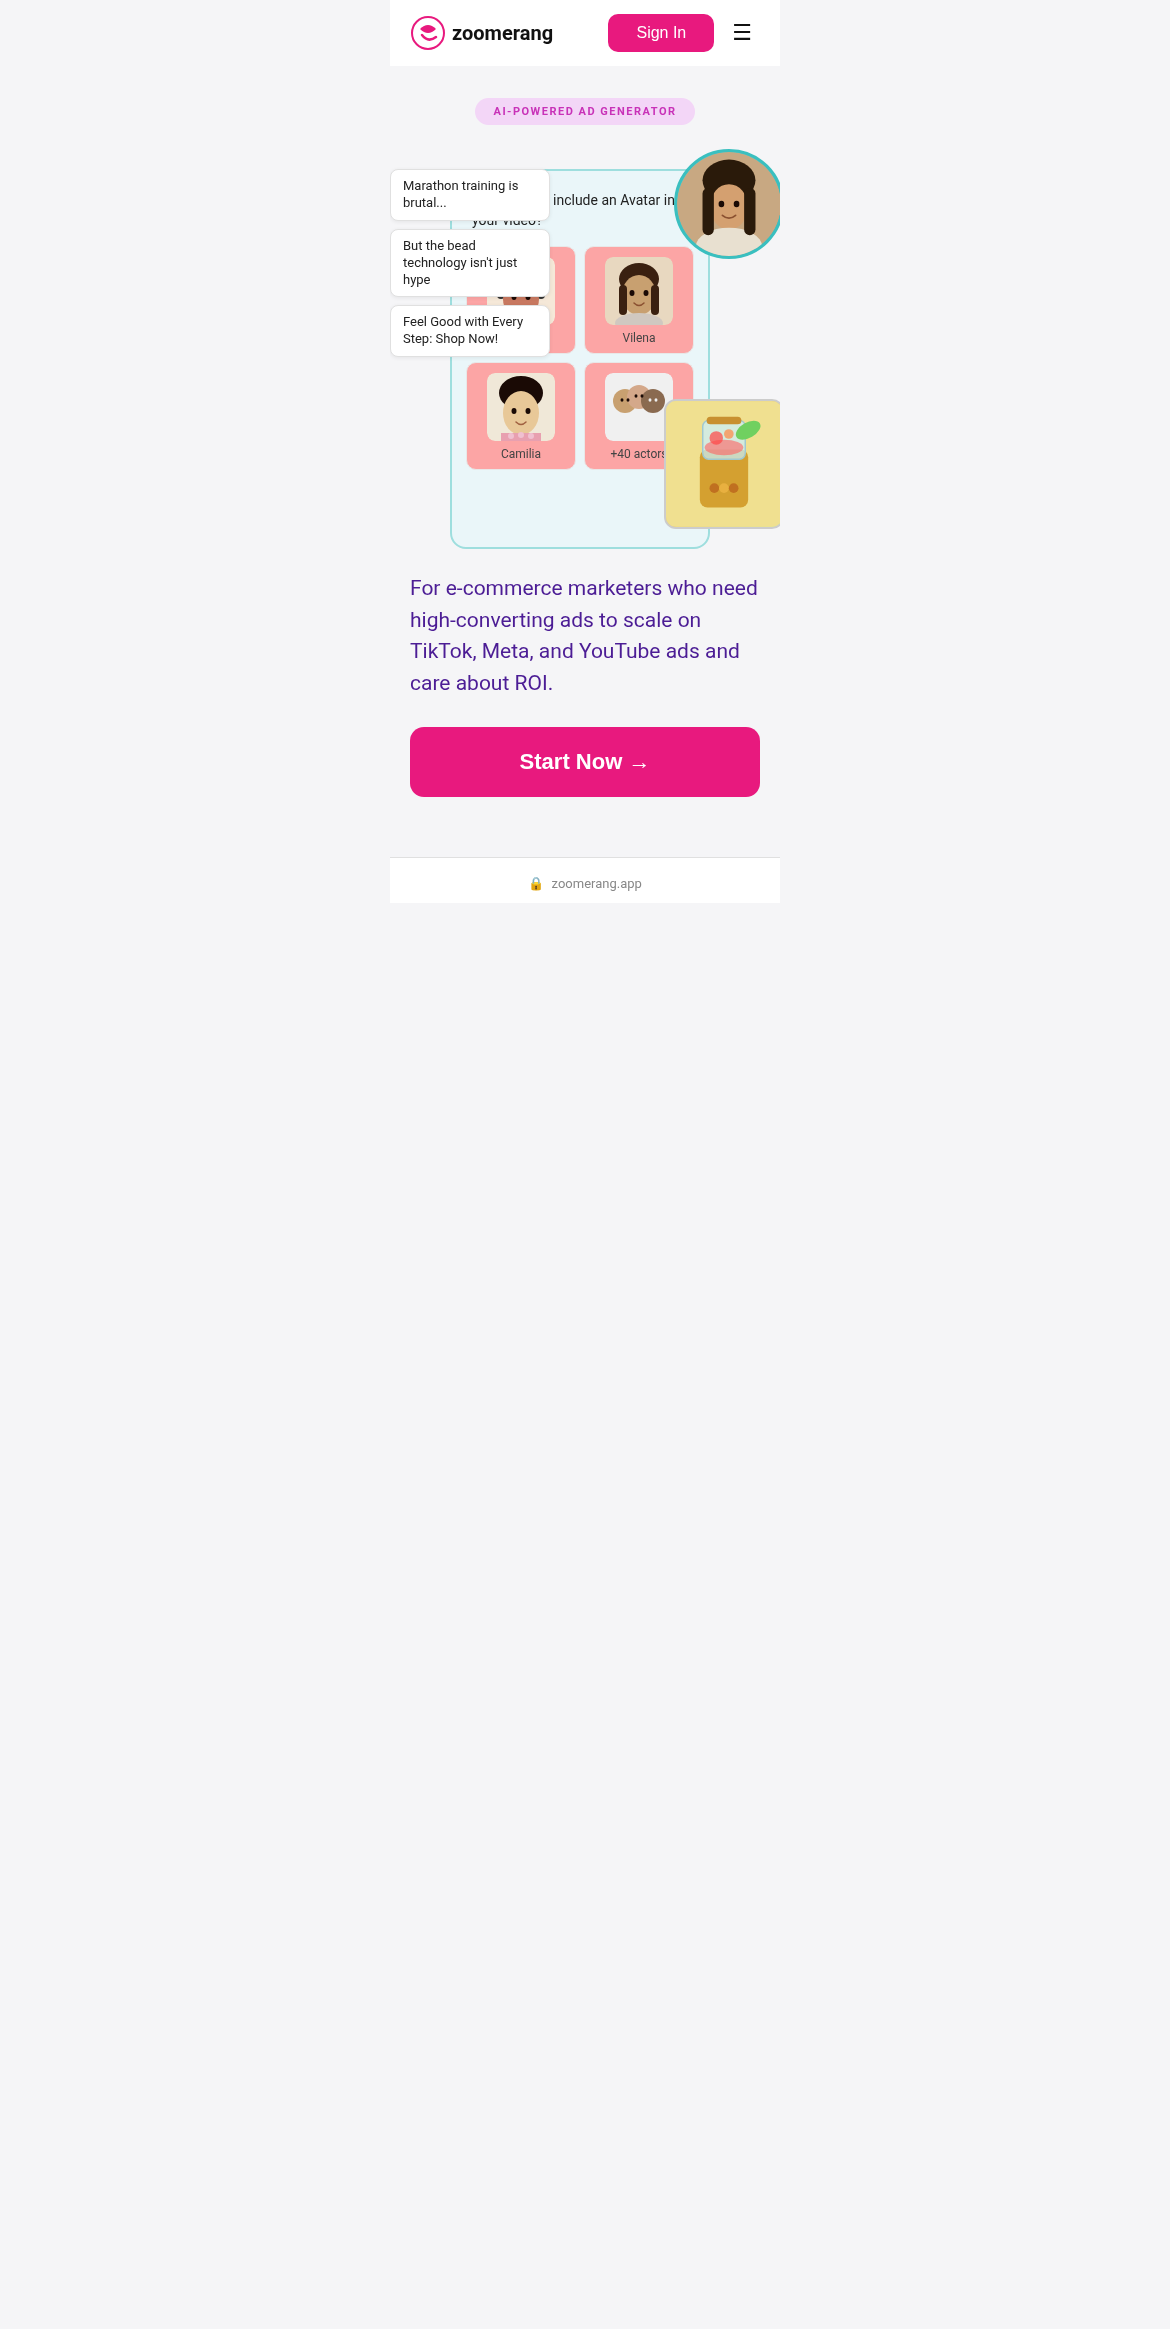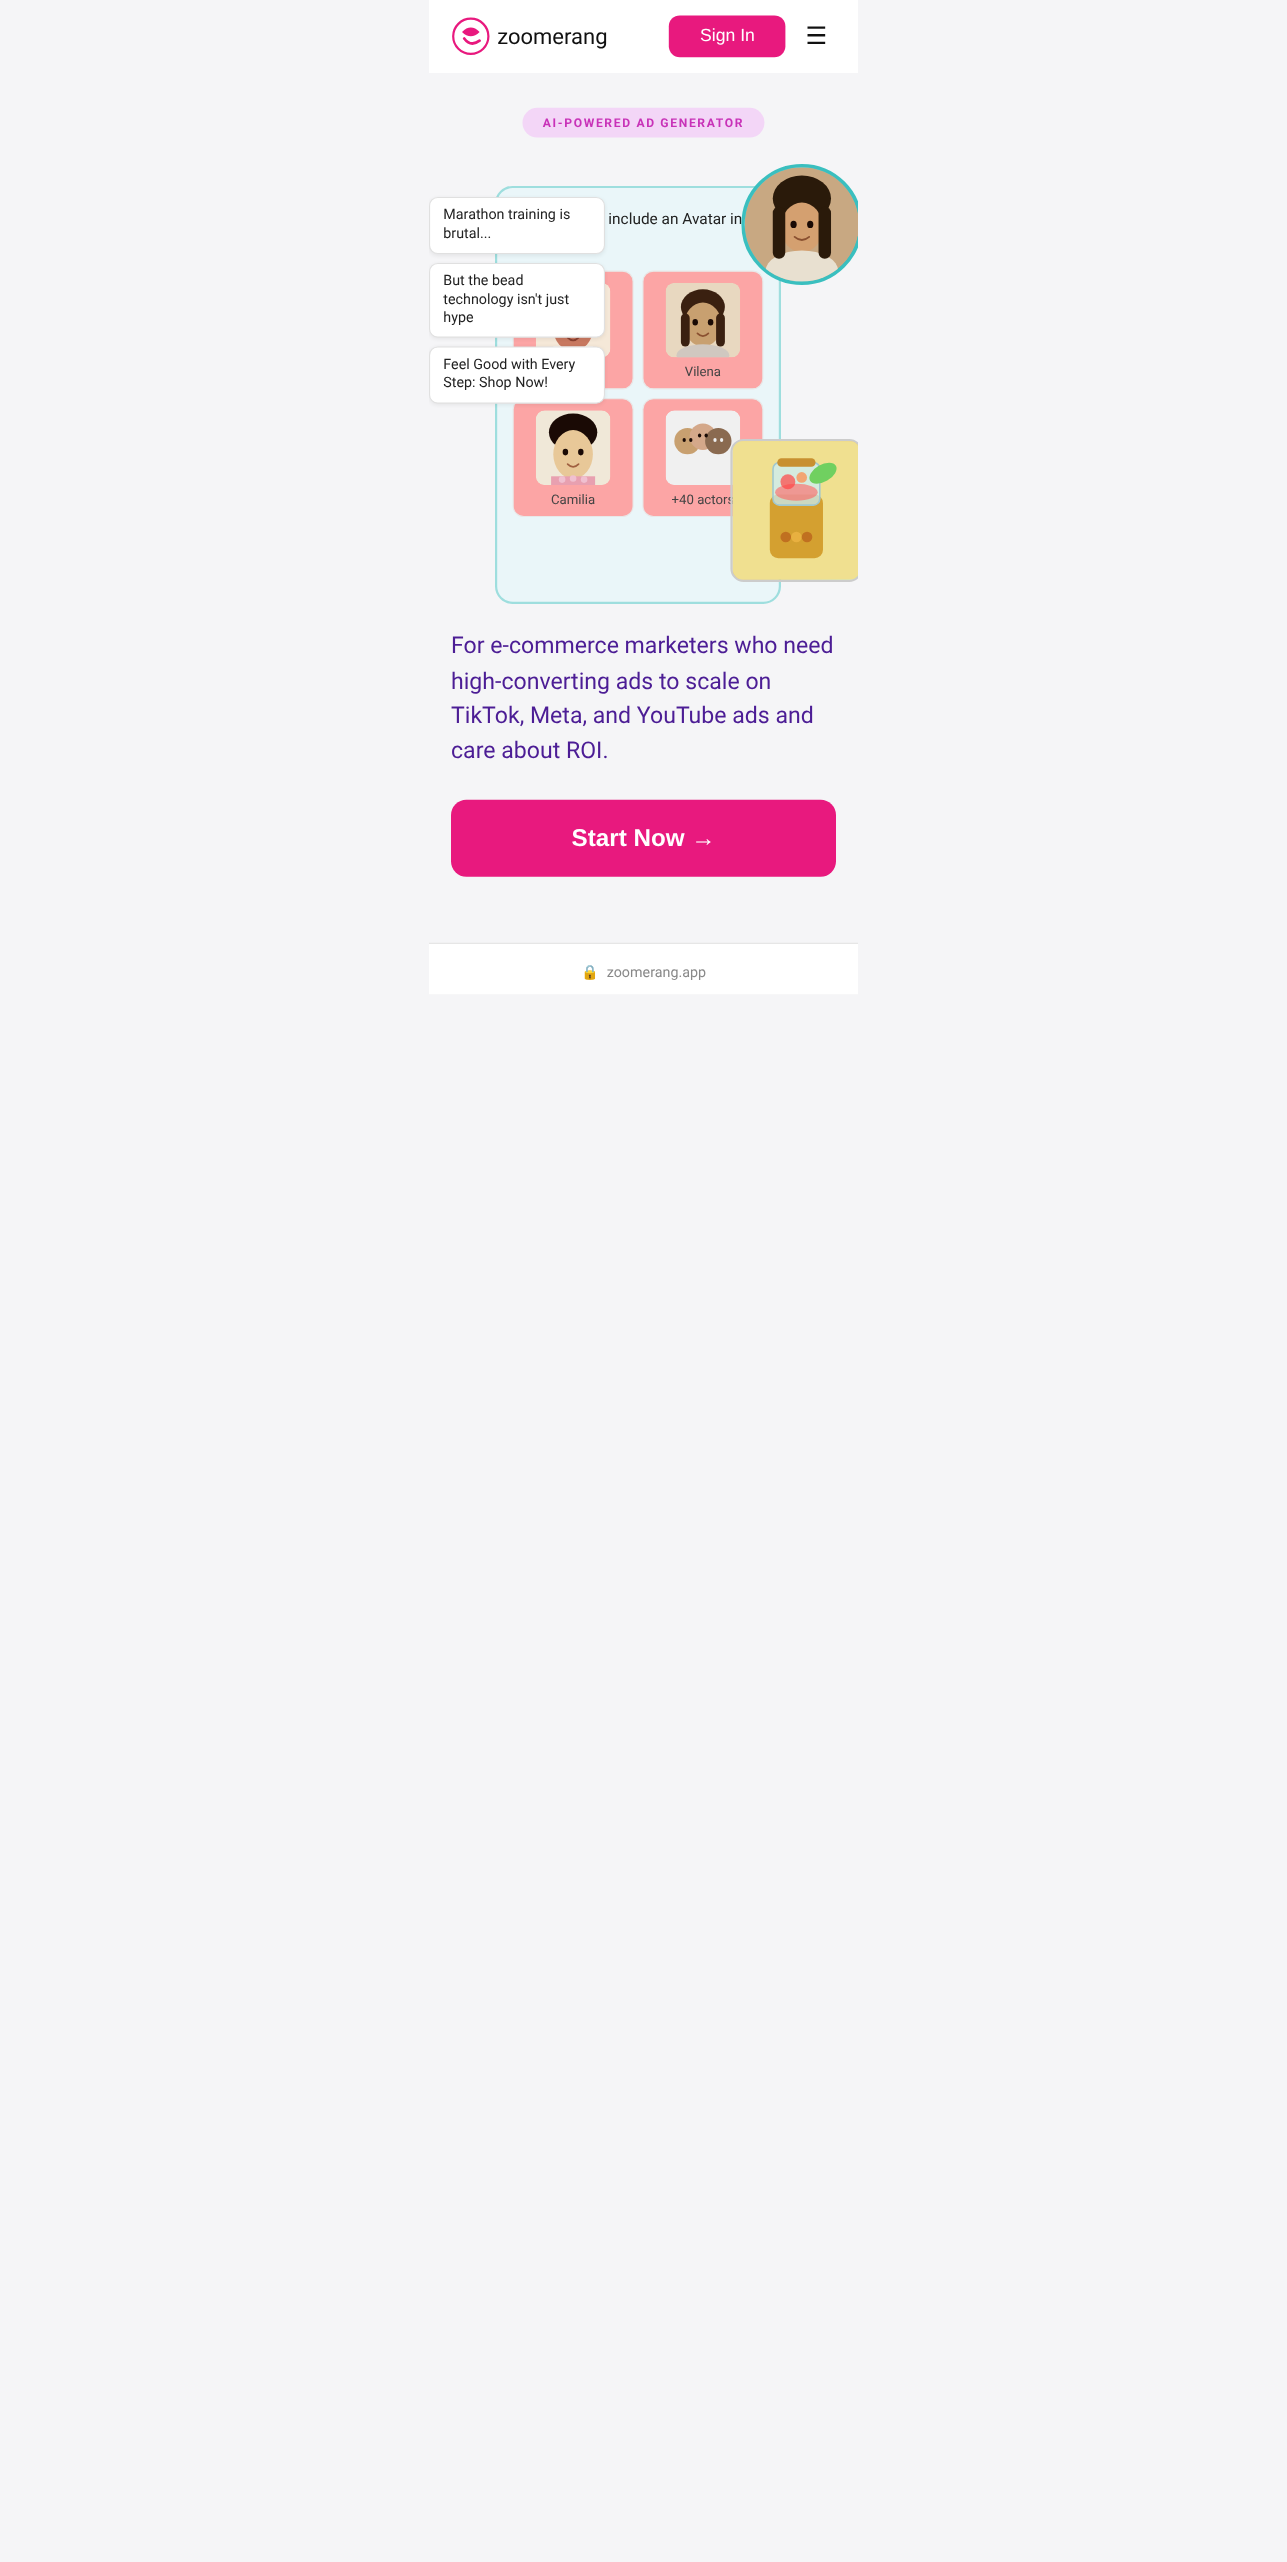--- a/index.html
+++ b/index.html
@@ -33,21 +33,21 @@
       gap: 6px;
     }
 
     .logo-icon {
       width: 36px;
       height: 36px;
     }
 
     .logo-text {
       font-size: 20px;
-      font-weight: 400;
+      font-weight: 700;
       color: #111;
     }
 
     .nav-right {
       display: flex;
       align-items: center;
       gap: 10px;
     }
 
     .sign-in-btn {
@@ -102,21 +102,21 @@
     
     .demo-area {
       position: relative;
       margin: 0 10px 0 10px;
     }
 
     
     .bubbles-col {
       position: absolute;
       left: -10px;
-      top: 10px;
+      top: 0;
       z-index: 10;
       display: flex;
       flex-direction: column;
       gap: 8px;
     }
 
     .bubble {
       background: #fff;
       border: 1.5px solid #e0e0e0;
       border-radius: 8px;

